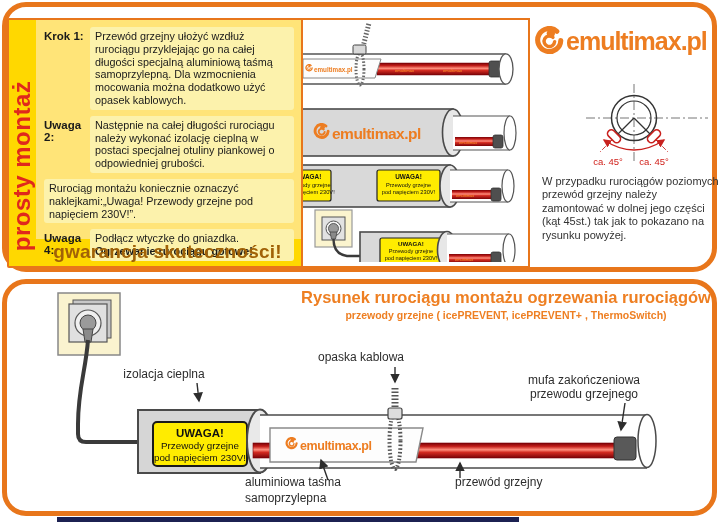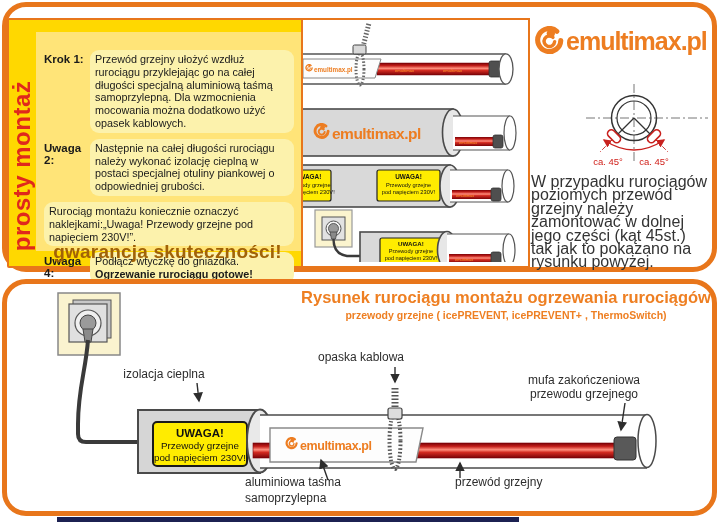--- a/index.html
+++ b/index.html
@@ -8,38 +8,38 @@
   
   .panel{position:absolute;background:#fff;border:5px solid #E8761B;border-radius:24px;box-sizing:content-box;}
   #top-panel{left:2px;top:2px;width:705px;height:260px;}
   #bottom-panel{left:2px;top:279px;width:705px;height:227px;}
   #navy-bar{position:absolute;left:57px;top:517px;width:462px;height:5px;background:#1c2152;}
   
   #yellow-box{position:absolute;left:0;top:11px;width:292px;height:246px;background:#FFD800;
               border:2px solid #E8761B;border-radius:2px;}
   #strip-label{position:absolute;left:13px;top:146px;transform:translate(-50%,-50%) rotate(-90deg);
                white-space:nowrap;font-size:24px;font-weight:bold;color:#E0281C;letter-spacing:0.5px;}
-  #steps-area{position:absolute;left:27px;top:12px;right:0;height:219px;background:#FFE478;padding-top:18px;box-sizing:border-box;}
+  #steps-area{position:absolute;left:27px;top:0;right:0;height:219px;background:#FFE478;padding-top:7px;box-sizing:border-box;}
   .step{display:flex;margin:0 7px 6px 8px;}
   .step-label{width:46px;flex:none;font-size:11.5px;font-weight:bold;color:#1a1a1a;padding-top:3px;}
-  .step-text{flex:1;background:#FCF2AC;border-radius:9px;padding:3px 5px;font-size:10.8px;
+  .step-text{flex:1;background:#FCF2AC;border-radius:3px;padding:3px 5px;font-size:10.8px;
              line-height:12.8px;color:#1a1a1a;}
   .step-text .bold-line{font-weight:bold;display:block;}
   #guarantee{position:absolute;left:27px;right:2px;bottom:3px;text-align:center;
              font-size:19px;font-weight:bold;color:#a16207;letter-spacing:0.2px;}
   
   #pipes-panel{position:absolute;left:294px;top:11px;width:225px;height:246px;background:#fff;
                border:2px solid #E8761B;overflow:hidden;}
   
   #right-col{position:absolute;left:523px;top:11px;width:182px;height:250px;}
   #logo-row{position:absolute;left:4px;top:8px;display:flex;align-items:center;color:#ED7D21;}
   #logo-row svg{width:30px;height:30px;flex:none;}
   #logo-text{font-size:25px;font-weight:bold;letter-spacing:-1px;margin-left:2px;}
   #circle-svg{position:absolute;left:48px;top:58px;}
-  #angle-note{position:absolute;left:1px;top:157px;width:177px;font-size:16px;line-height:13.4px;color:#333;}
+  #angle-note{position:absolute;left:12px;top:157px;width:177px;font-size:11px;line-height:13.4px;color:#333;}
   
   #diagram-title{position:absolute;left:292px;top:4px;width:414px;text-align:center;color:#EE7F22;
                  font-size:16.5px;font-weight:bold;white-space:nowrap;}
   #diagram-subtitle{position:absolute;left:292px;top:25px;width:414px;text-align:center;color:#EE7F22;
                     font-size:10.5px;font-weight:bold;white-space:nowrap;}
   #diagram-svg{position:absolute;left:0;top:0;}
   svg text{font-family:"Liberation Sans",sans-serif;}
 </style>
 </head>
 <body>

